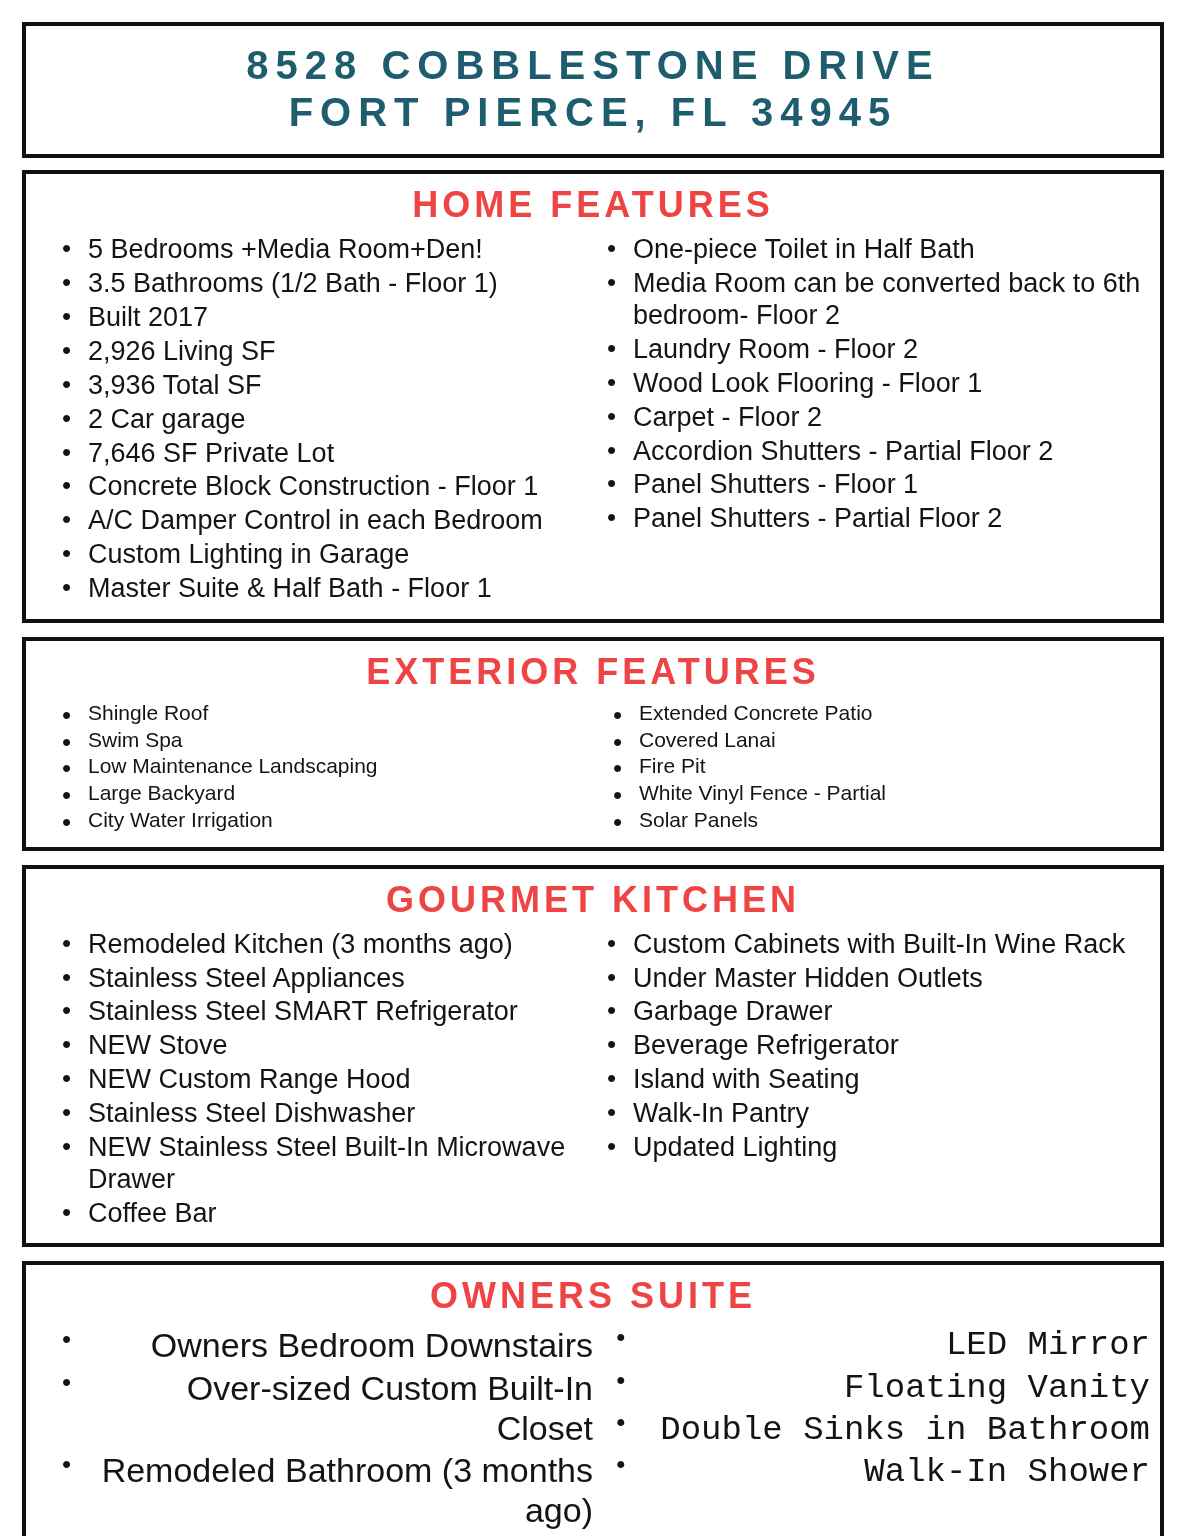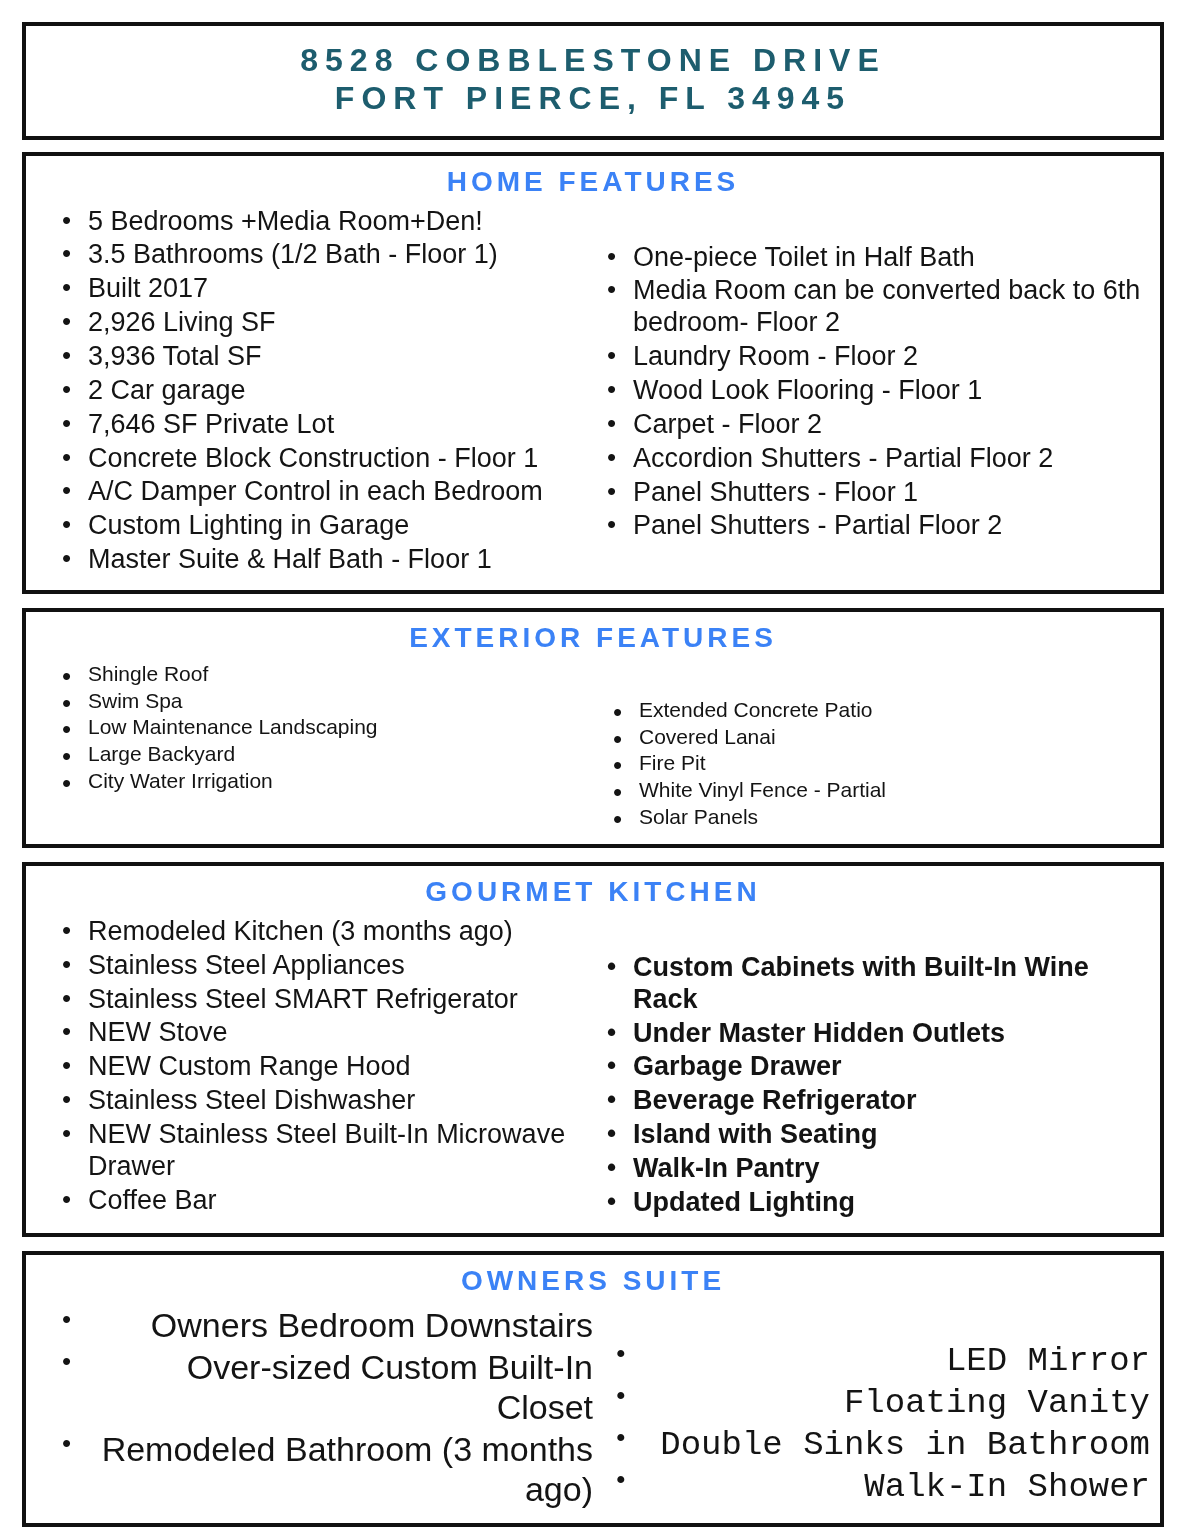--- a/index.html
+++ b/index.html
@@ -29,30 +29,30 @@
     margin-bottom: 14px;
     padding: 6px 10px 12px 10px;
   }
   .panel.title-panel {
     padding: 16px 10px 18px 10px;
     margin-bottom: 12px;
   }
   .addr {
     text-align: center;
     color: #1d5d6e;
-    font-size: 32px;
+    font-size: 40px;
     font-weight: bold;
     letter-spacing: 7px;
     line-height: 1.18;
     white-space: nowrap;
   }
   .section-title {
     text-align: center;
-    color: #3b82f6;
-    font-size: 28px;
+    color: #ef4444;
+    font-size: 36px;
     font-weight: bold;
     letter-spacing: 4px;
     margin: 4px 0 8px 0;
   }
   .cols {
     display: flex;
     flex-direction: row;
     align-items: flex-start;
   }
   .col {
@@ -73,35 +73,35 @@
   }
   li::before {
     content: "\2022";
     position: absolute;
     left: -26px;
     top: -1px;
     font-size: 26px;
     line-height: 1.18;
     color: #141414;
   }
-  .col.right ul { padding-left: 46px; margin-top: 36px; }
+  .col.right ul { padding-left: 46px; }
   .footer {
     text-align: center;
     font-family: "Liberation Serif", serif;
     font-size: 26px;
     color: #1a1a1a;
     margin-top: 2px;
   }
   .panel-home li { font-size: 27px; }
   .panel-exterior li { font-size: 21px; }
   .panel-kitchen li { font-size: 27px; }
   .panel-owners li { font-size: 34px; text-align: right; }
   .panel-home .col.right ul { padding-left: 40px; }
   .panel-exterior .col.right ul { padding-left: 46px; }
-  .panel-kitchen .col.right ul { padding-left: 40px; font-weight: bold; }
+  .panel-kitchen .col.right ul { padding-left: 40px; }
   .panel-owners .col.right ul { padding-left: 46px; font-family: Liberation Mono, monospace; }
 </style>
 </head>
 <body>
 
 <div class="page">
 
   <div class="panel title-panel">
     <div class="addr">8528 COBBLESTONE DRIVE</div>
     <div class="addr">FORT PIERCE, FL 34945</div>

